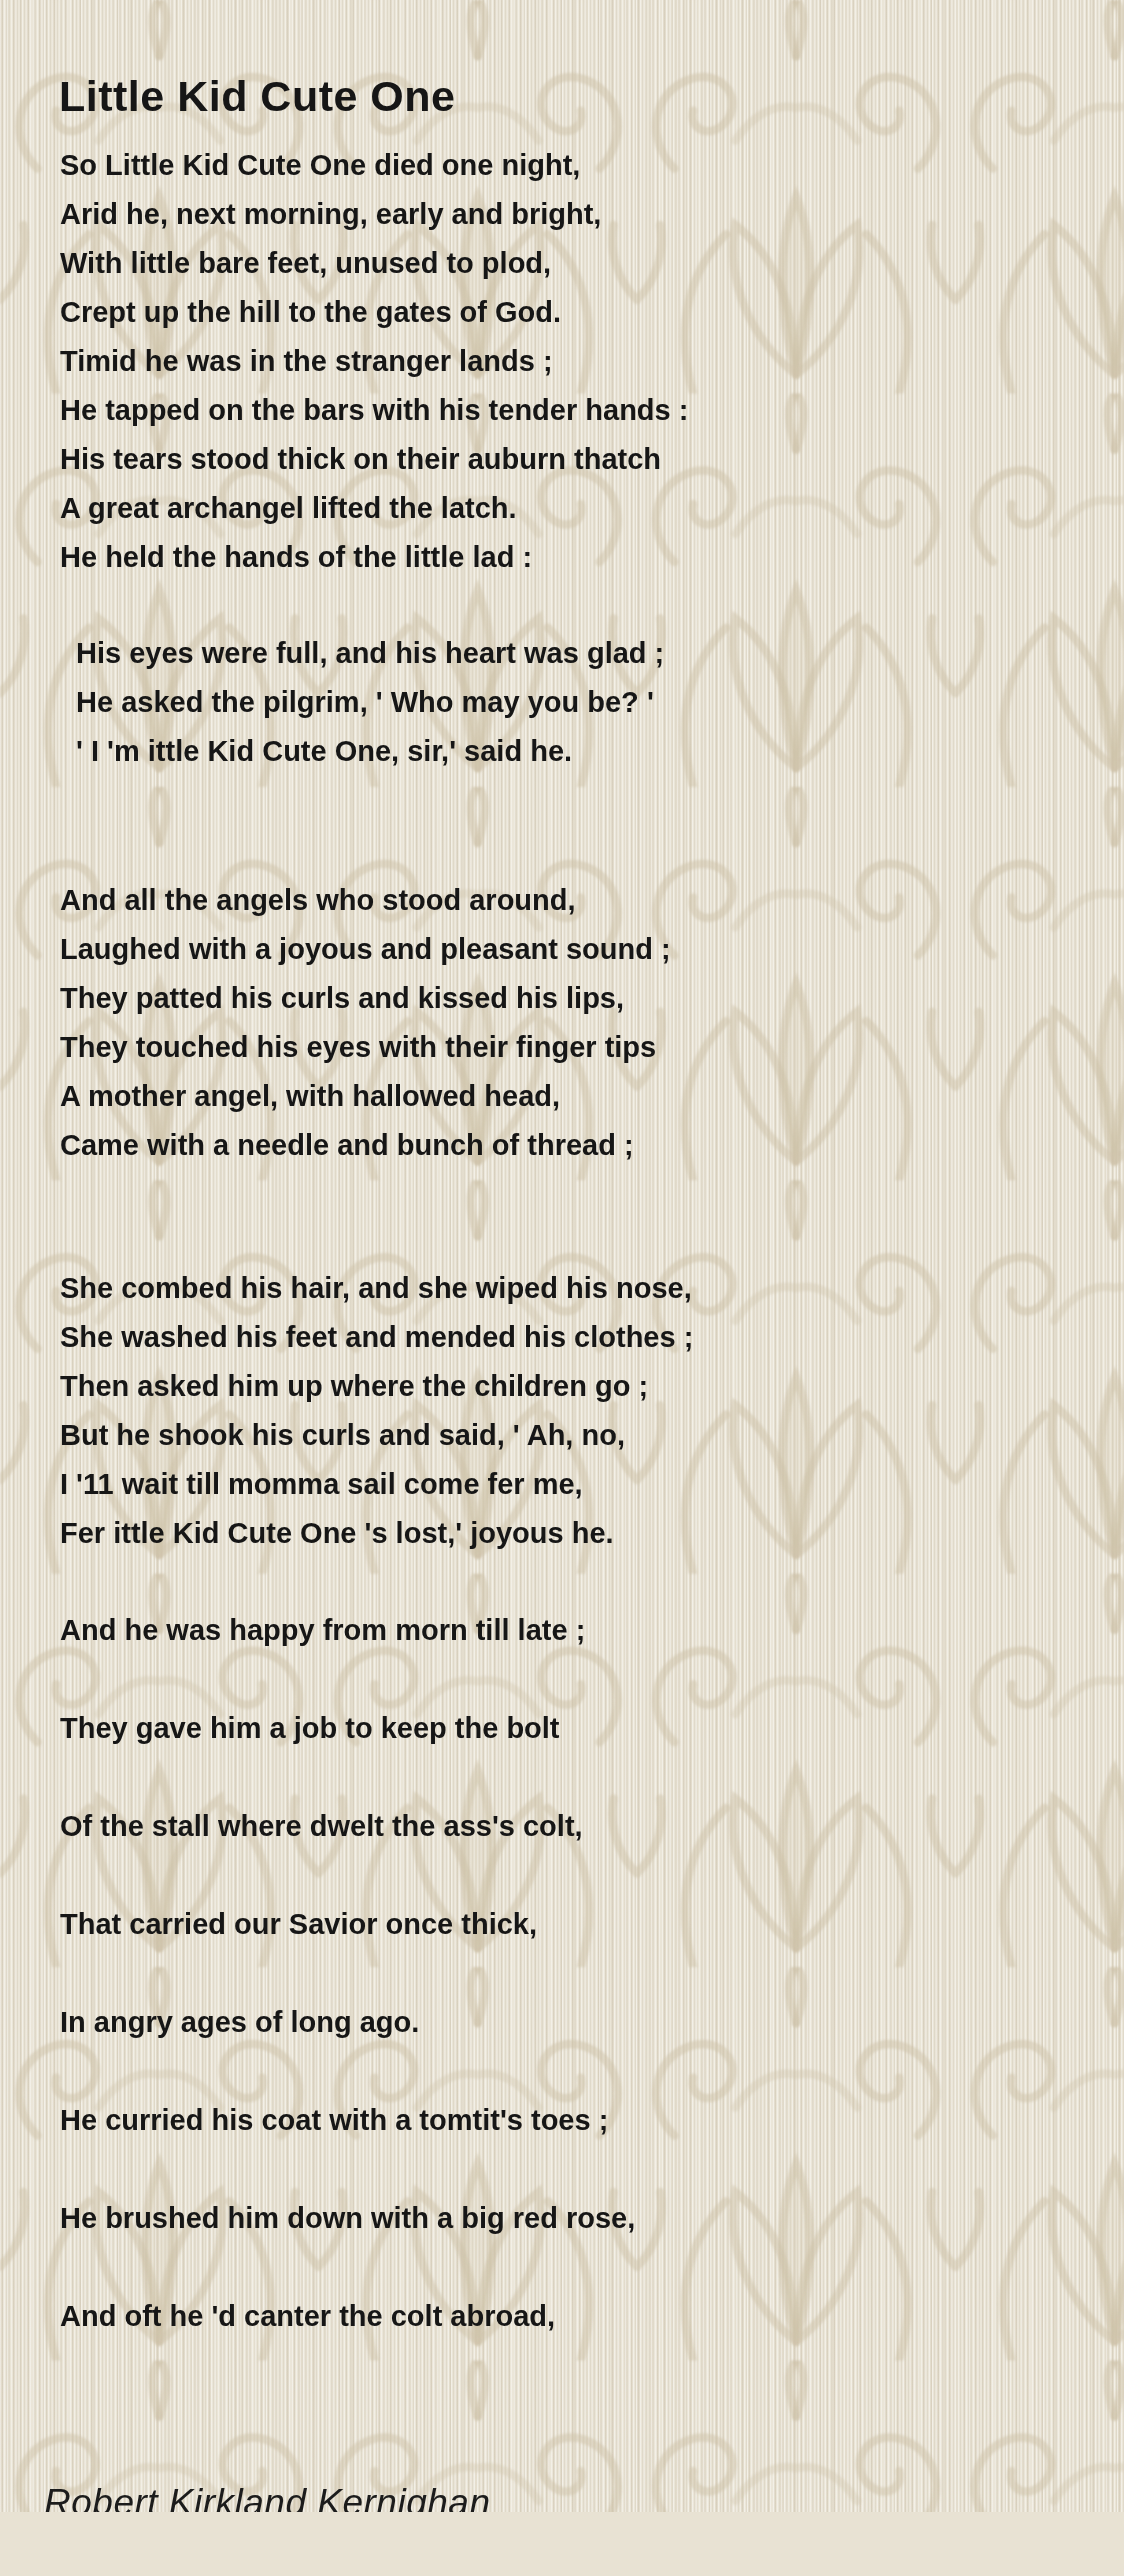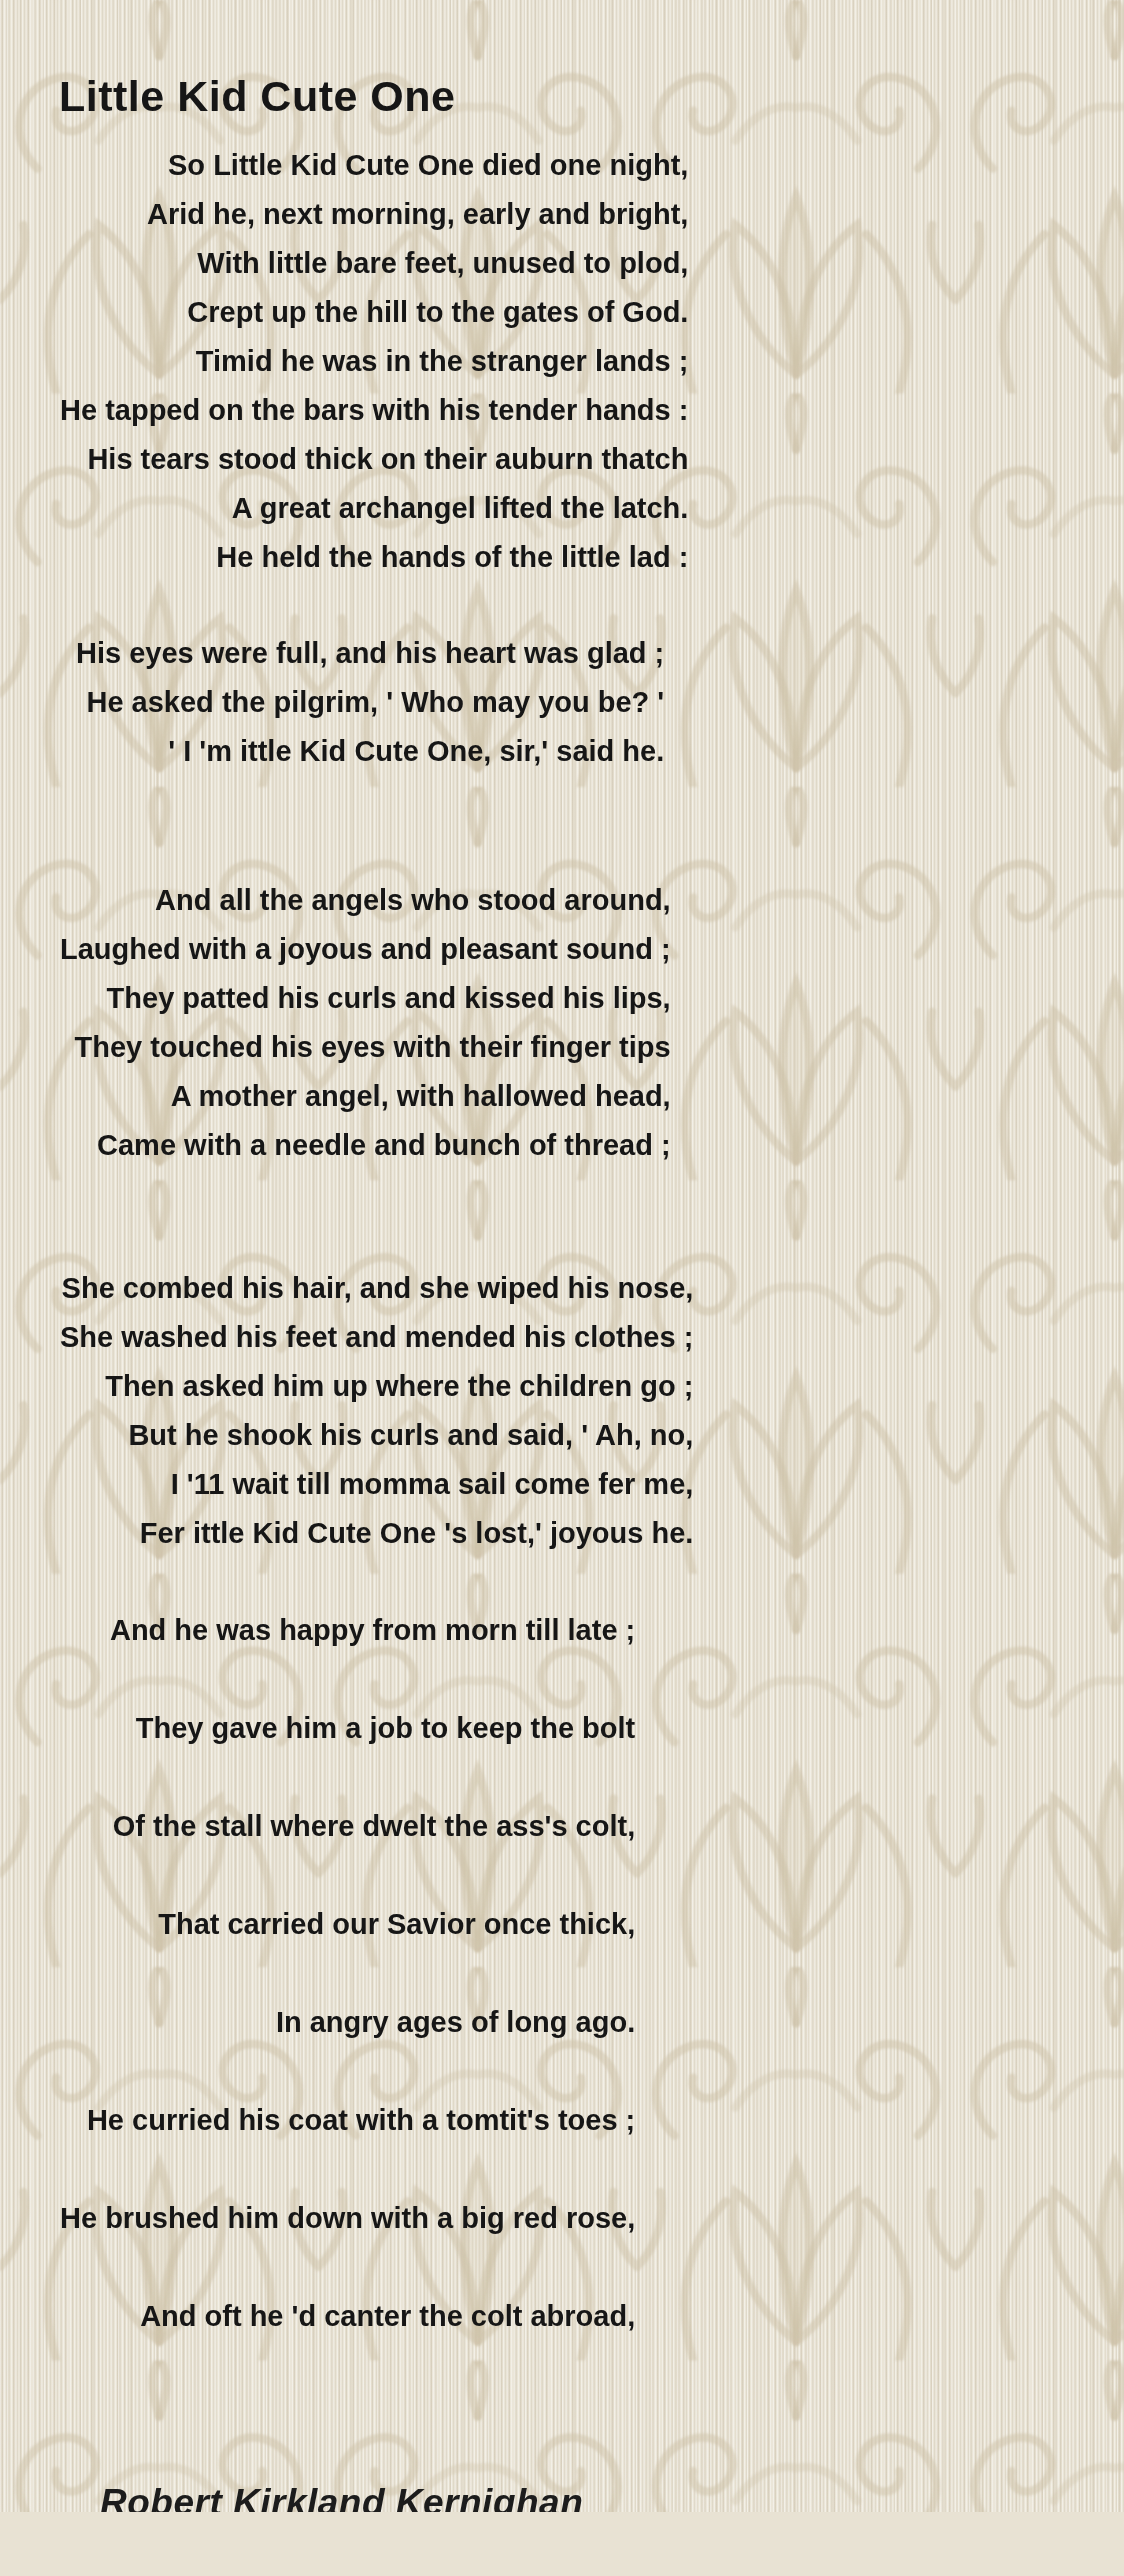--- a/index.html
+++ b/index.html
@@ -13,21 +13,20 @@
         rgba(255,255,255,.38) 0px, rgba(255,255,255,.38) 0.9px,
         rgba(0,0,0,0) 0.9px,         rgba(0,0,0,0) 1.9px,
         rgba(124,104,70,.10) 1.9px,  rgba(124,104,70,.10) 2.8px,
         rgba(0,0,0,0) 2.8px,         rgba(0,0,0,0) 3.7px),
       repeating-linear-gradient(90deg,
         rgba(124,104,70,.05) 0px,  rgba(124,104,70,.05) 2.8px,
         rgba(255,255,255,.14) 2.8px, rgba(255,255,255,.14) 6.6px,
         rgba(124,104,70,.04) 6.6px,  rgba(124,104,70,.04) 9.4px,
         rgba(255,255,255,.10) 9.4px, rgba(255,255,255,.10) 13px);
     font-family:"Liberation Sans",sans-serif;
-    text-align:right;
   }
   .pattern-layer{
     position:absolute;left:0;top:0;width:1124px;height:2576px;
     filter:blur(1.2px);
     pointer-events:none;
   }
   .poem-title{
     position:absolute;left:59px;top:41px;
     font-weight:bold;font-size:43px;line-height:52px;
     letter-spacing:0.5px;
@@ -39,27 +38,26 @@
     font-weight:bold;font-size:29px;line-height:49px;
     color:var(--text,#161616);
     white-space:nowrap;
   }
   .stanza-a{top:141px;}
   .stanza-b{top:629px;margin-left:16px;}
   .stanza-c{top:840px;margin-top:36px;}
   .stanza-d{top:1264px;}
   .stanza-e{top:1581px;line-height:98px;}
   .author-signature{
-    position:absolute;left:66px;top:2479px;
-    font-style:italic;font-weight:bold;
+    position:absolute;left:44px;top:2479px;
+    font-style:italic;font-weight:normal;
     font-size:37px;line-height:47px;
     letter-spacing:0.5px;
     color:#1c1c1c;
     white-space:nowrap;
-    padding-left:34px;
   }
 </style>
 </head>
 <body>
 
 <div class="page">
 
   <svg class="pattern-layer" width="1124" height="2576" viewBox="0 0 1200 2750" xmlns="http://www.w3.org/2000/svg" aria-hidden="true">
     <defs>
       <pattern id="dmk" width="340" height="420" patternUnits="userSpaceOnUse">

